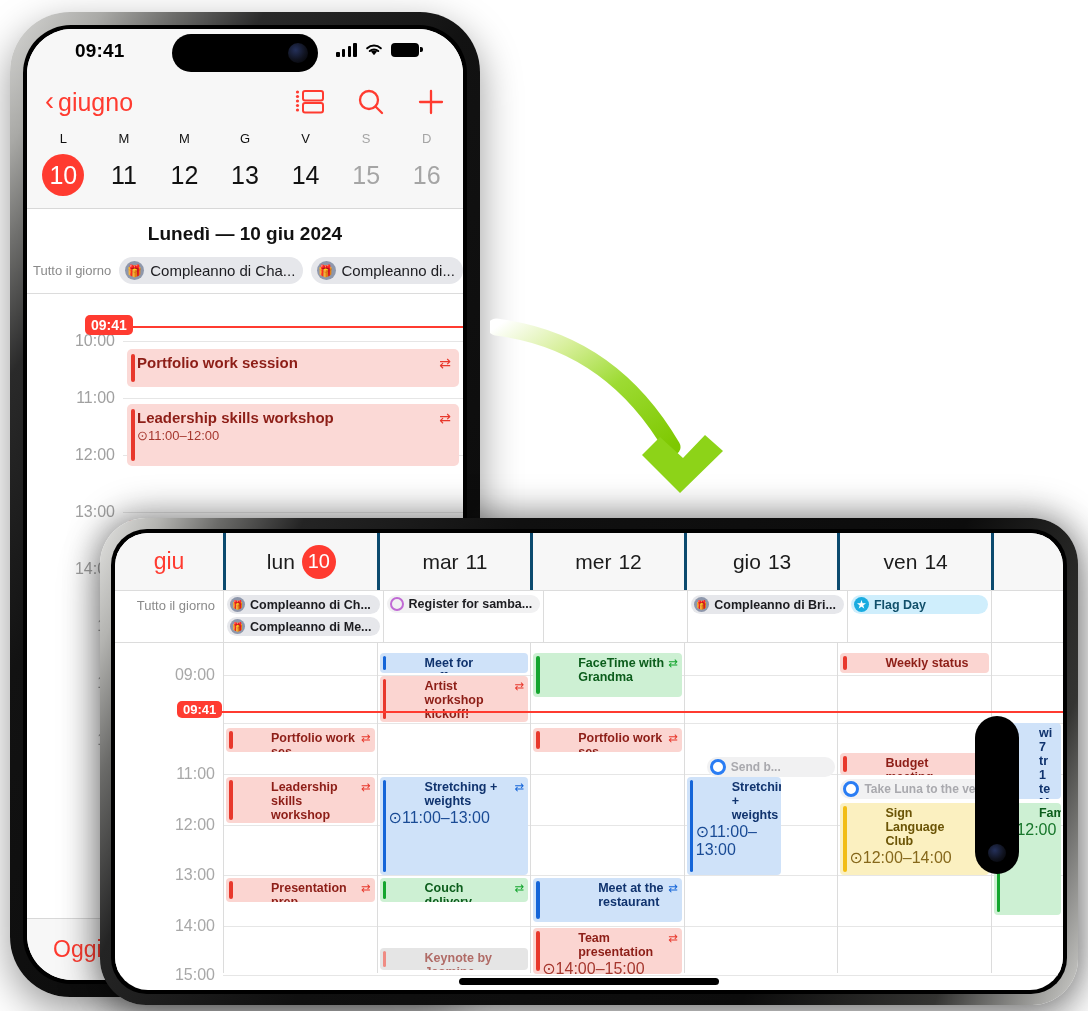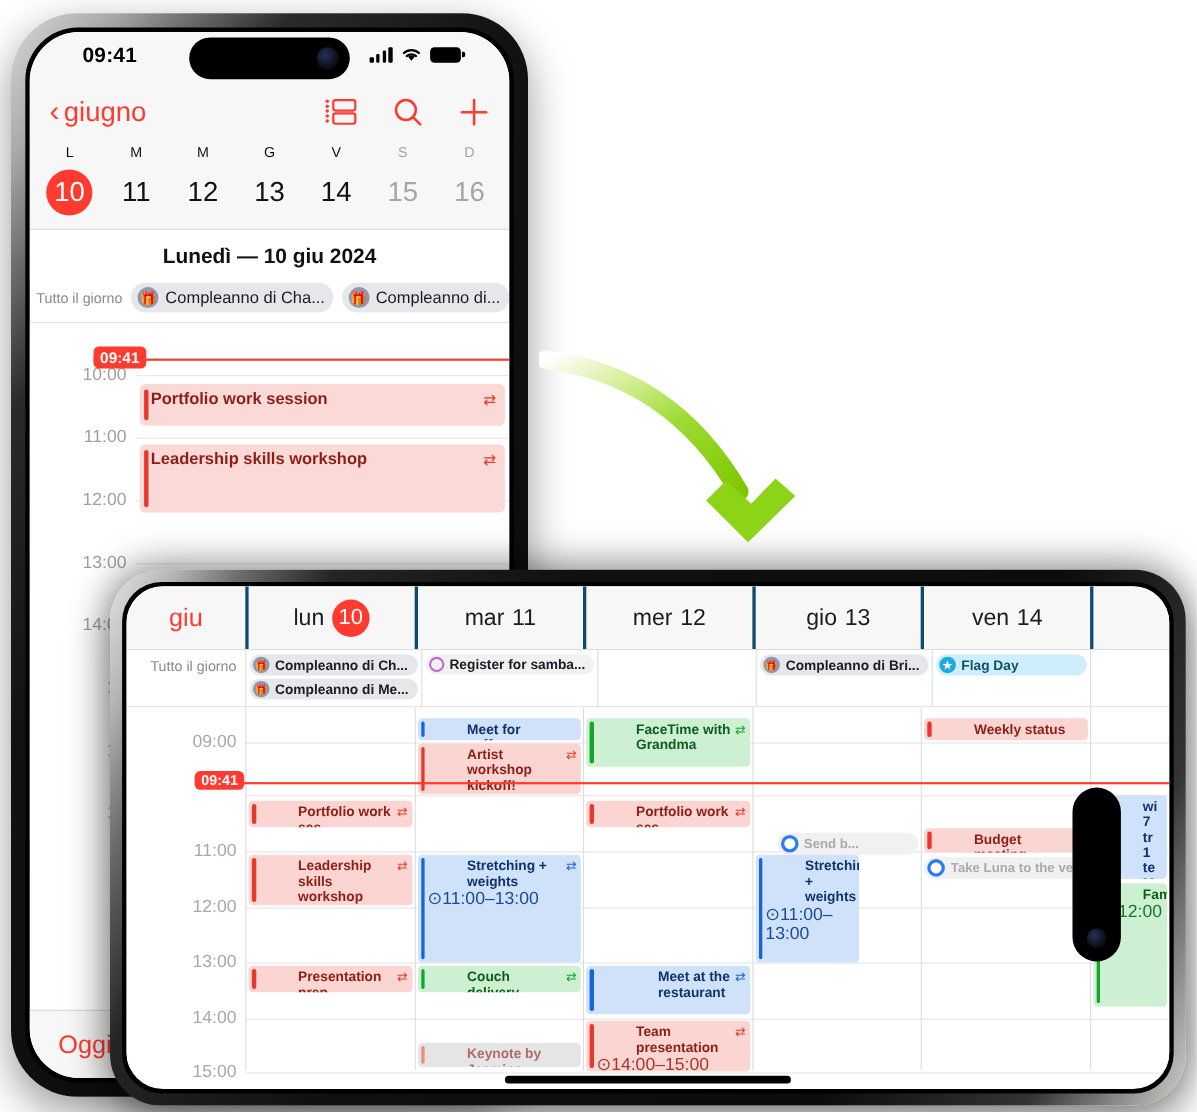--- a/index.html
+++ b/index.html
@@ -392,20 +392,21 @@
             </div>
 
           <div class="ph-ev" style="top:55px;height:38px;">
             <span class="bar"></span>
             <div class="t">Portfolio work session</div>
             <span class="rep">⇄</span>
           </div>
           <div class="ph-ev" style="top:110px;height:62px;">
             <span class="bar"></span>
             <div class="t">Leadership skills workshop</div>
+            <div class="s">⊙11:00–12:00</div>
             <span class="rep">⇄</span>
           </div>
           <div class="ph-ev" style="top:226px;height:34px;">
             <span class="bar"></span>
             <div class="t">Presentation prep</div>
             <span class="rep">⇄</span>
           </div>
 
           <div class="ph-now" style="top:32px;">
             <span class="pill">09:41</span>
@@ -603,20 +604,26 @@
               <div class="t">Weekly status</div>
             </div>
             <div class="ev red" style="top:110px;height:22px;">
               <span class="bar"></span>
               <div class="t">Budget meeting</div>
             </div>
             <div class="rem-pill" style="top:136px;left:2px;right:2px;">
               <span class="rc"></span>
               <span>Take Luna to the vet</span>
             </div>
+            <div class="ev yellow" style="top:160px;height:72px;">
+              <span class="bar"></span>
+              <div class="t">Sign Language Club</div>
+              <div class="s">⊙12:00–14:00</div>
+              <span class="rep">⇄</span>
+            </div>
           </div>
 
           <div class="pd-col partial">
             <div class="ev blue" style="top:80px;height:76px;padding-right:4px;">
               <span class="bar"></span>
               <div class="t">wi 7 tr 1 te M</div>
             </div>
             <div class="ev green" style="top:160px;height:112px;padding-right:4px;">
               <span class="bar"></span>
               <div class="t">Family</div>

